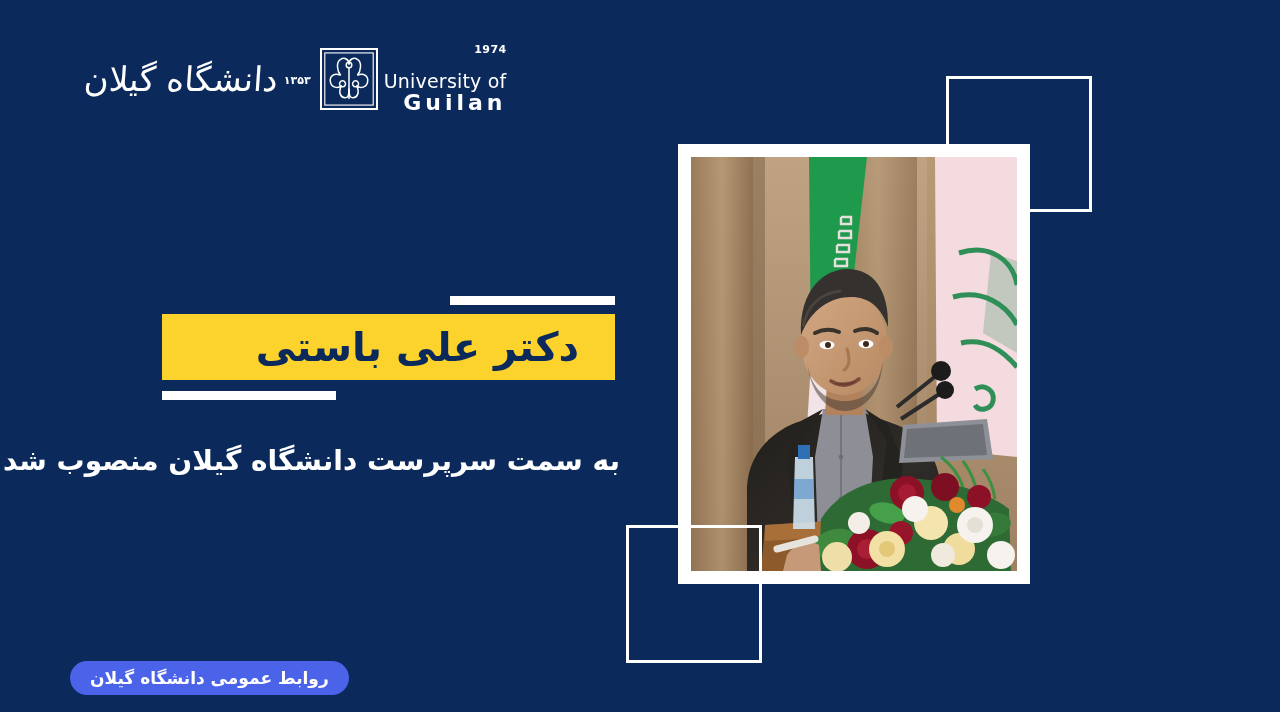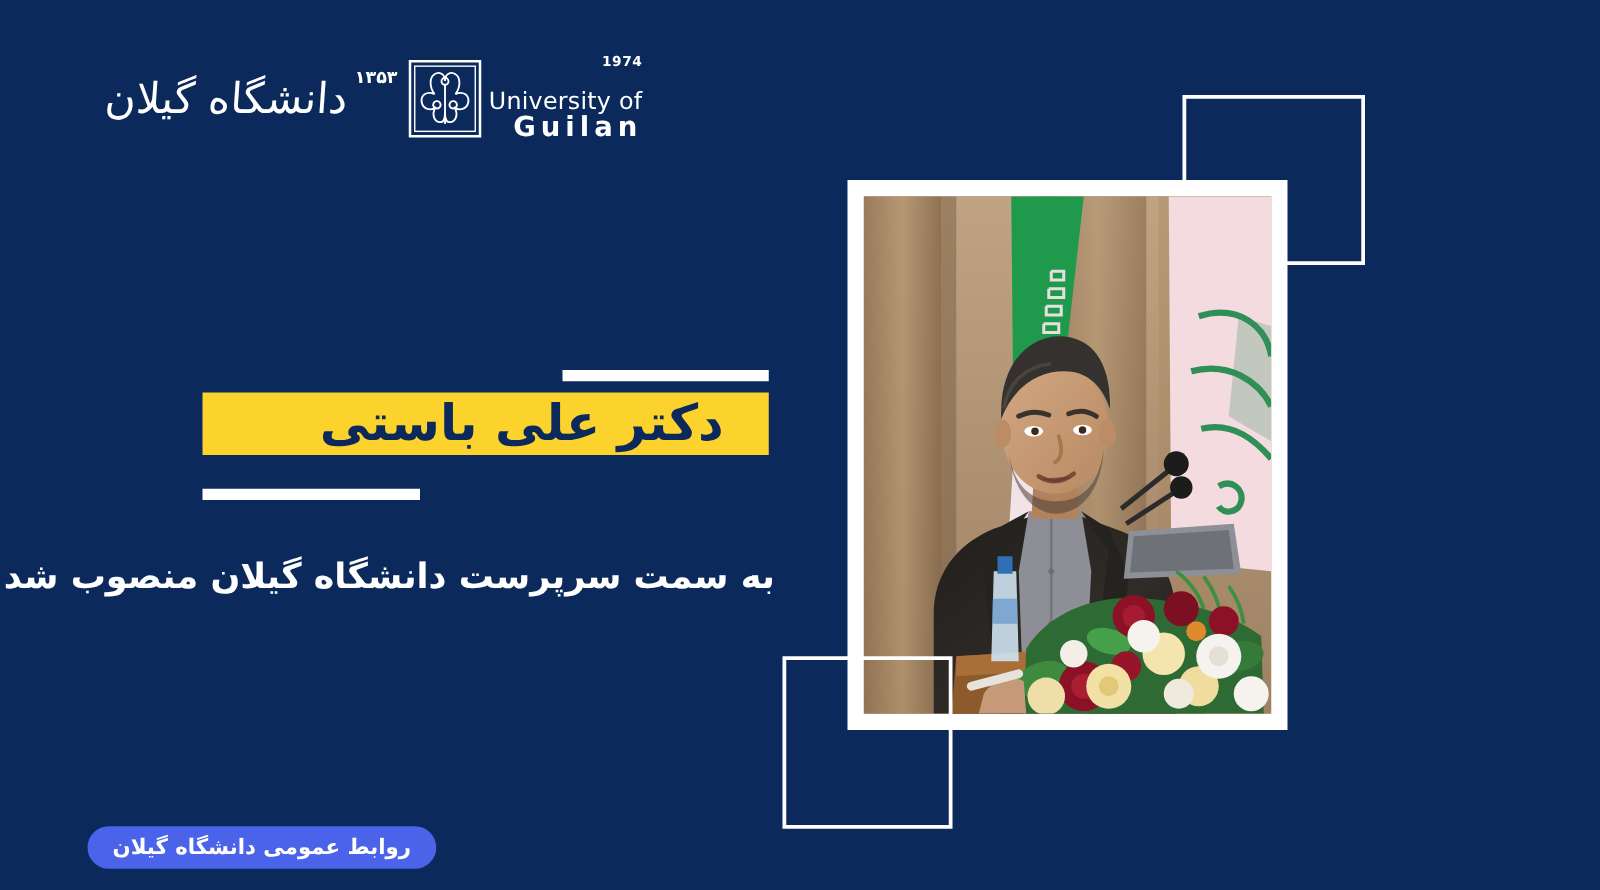--- a/index.html
+++ b/index.html
@@ -43,25 +43,25 @@
     font-size: 34px;
     font-weight: 400;
     line-height: 1;
     letter-spacing: -1px;
     padding-right: 2px;
     transform: skewX(-4deg);
     white-space: nowrap;
   }
   .logo-year-fa {
     color: #ffffff;
-    font-size: 14px;
+    font-size: 11px;
     font-weight: 700;
     letter-spacing: 0.5px;
     align-self: flex-start;
-    margin-top: 10px;
+    margin-top: 30px;
     padding: 0 5px 0 4px;
     white-space: nowrap;
   }
   .logo-mark {
     width: 58px;
     height: 62px;
     border: 2px solid #ffffff;
     position: relative;
     box-sizing: border-box;
     margin: 0 4px;
@@ -120,21 +120,21 @@
     height: 9px;
   }
   .rule.top { left: 450px; top: 296px; width: 165px; }
   .rule.bottom { left: 162px; top: 391px; width: 174px; }
 
   .name-bar {
     position: absolute;
     left: 162px;
     top: 314px;
     width: 453px;
-    height: 50px;
+    height: 66px;
     background: #fcd22c;
     display: flex;
     align-items: center;
     justify-content: flex-start;
     direction: rtl;
     box-sizing: border-box;
     padding: 0 36px 0 20px;
   }
   .name-bar .name-text {
     color: #0b2a5b;

